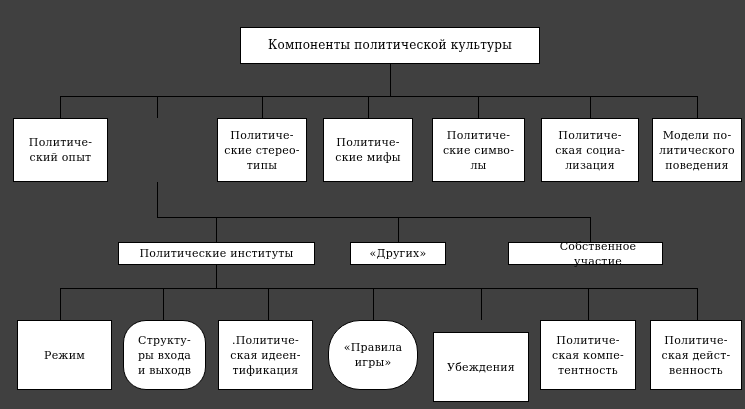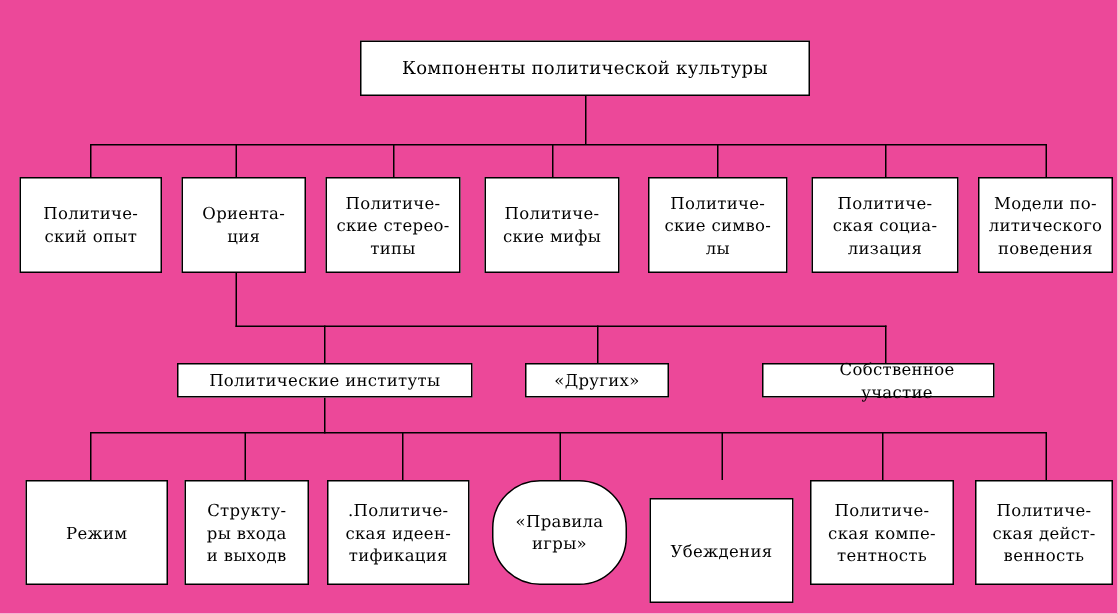--- a/index.html
+++ b/index.html
@@ -4,21 +4,21 @@
 <style>
   html, body {
     margin: 0;
     padding: 0;
     background: #ffffff;
   }
   #canvas {
     position: relative;
     width: 745px;
     height: 409px;
-    background: #ec4899;
+    background: #404040;
     font-family: "DejaVu Serif", "Liberation Serif", serif;
     overflow: hidden;
   }
   .node {
     position: absolute;
     box-sizing: border-box;
     border: 1px solid #000000;
     background: #ffffff;
     display: flex;
     align-items: center;
@@ -63,24 +63,20 @@
   <div class="conn v" style="left:262px; top:96px; height:22px;"></div>
   <div class="conn v" style="left:368px; top:96px; height:22px;"></div>
   <div class="conn v" style="left:478px; top:96px; height:22px;"></div>
   <div class="conn v" style="left:590px; top:96px; height:22px;"></div>
   <div class="conn v" style="left:697px; top:96px; height:22px;"></div>
 
   <div class="node" style="left:13px; top:118px; width:95px; height:64px;">
     <span class="label">Политиче-
 ский опыт</span>
   </div>
-  <div class="node" style="left:121px; top:118px; width:83px; height:64px;">
-    <span class="label">Ориента-
-ция</span>
-  </div>
   <div class="node" style="left:217px; top:118px; width:90px; height:64px;">
     <span class="label">Политиче-
 ские стерео-
 типы</span>
   </div>
   <div class="node" style="left:323px; top:118px; width:90px; height:64px;">
     <span class="label">Политиче-
 ские мифы</span>
   </div>
   <div class="node" style="left:432px; top:118px; width:93px; height:64px;">
@@ -121,21 +117,21 @@
   <div class="conn v" style="left:163px; top:288px; height:32px;"></div>
   <div class="conn v" style="left:268px; top:288px; height:32px;"></div>
   <div class="conn v" style="left:373px; top:288px; height:32px;"></div>
   <div class="conn v" style="left:481px; top:288px; height:32px;"></div>
   <div class="conn v" style="left:588px; top:288px; height:32px;"></div>
   <div class="conn v" style="left:697px; top:288px; height:32px;"></div>
 
   <div class="node" style="left:17px; top:320px; width:95px; height:70px;">
     <span class="label">Режим</span>
   </div>
-  <div class="node" style="left:123px; top:320px; width:83px; height:70px;">
+  <div class="node" style="left:123px; top:320px; width:83px; height:70px;border-radius:23px;">
     <span class="label">Структу-
 ры входа
 и выходв</span>
   </div>
   <div class="node" style="left:218px; top:320px; width:95px; height:70px;">
     <span class="label">.Политиче-
 ская идеен-
 тификация</span>
   </div>
   <div class="node" style="left:328px; top:320px; width:90px; height:70px;border-radius:32px;">

